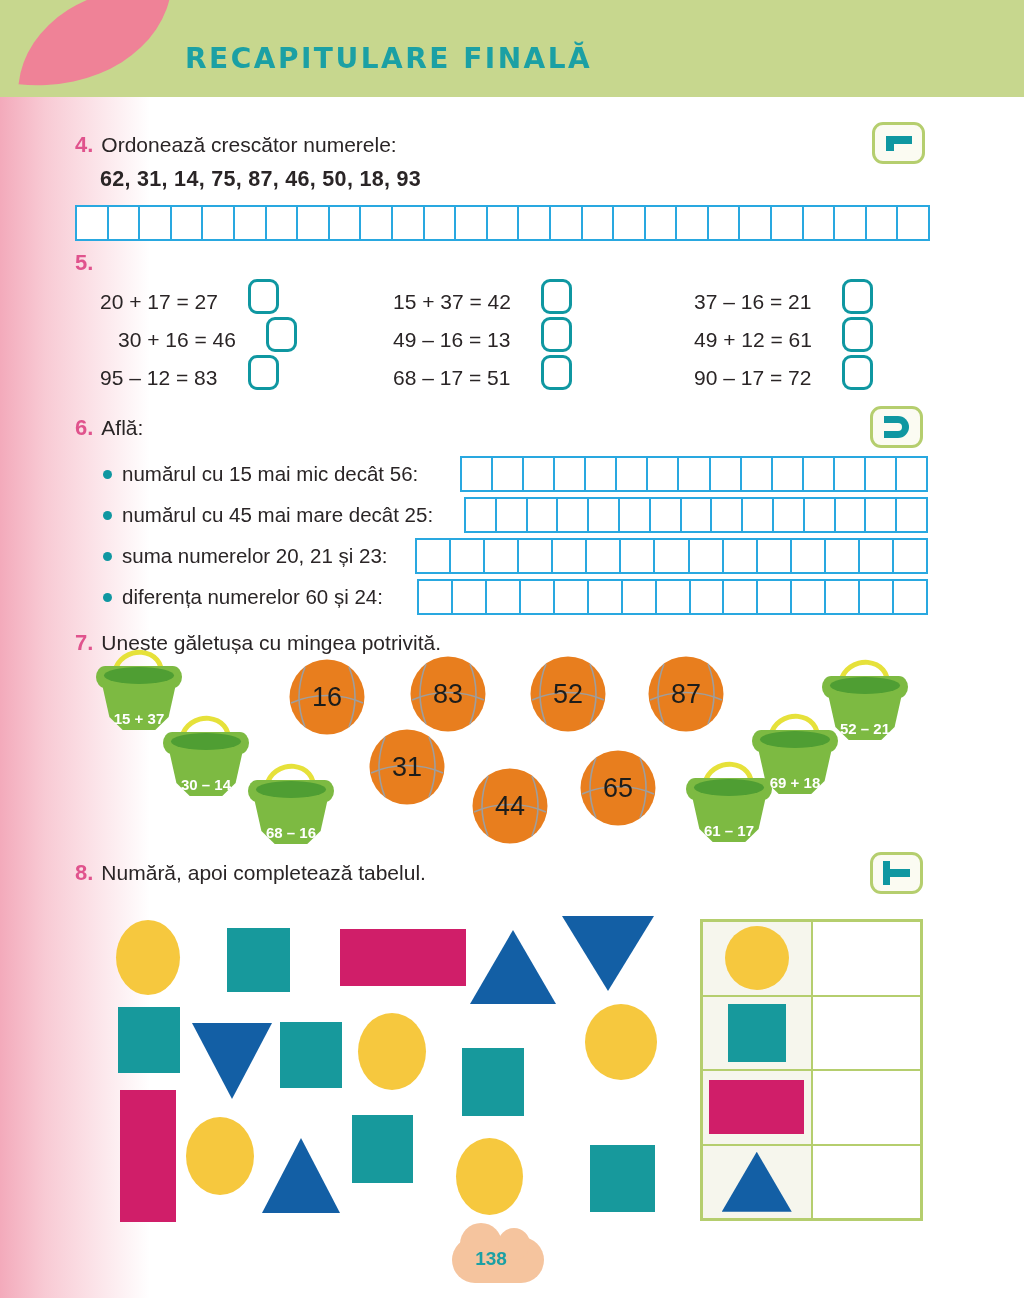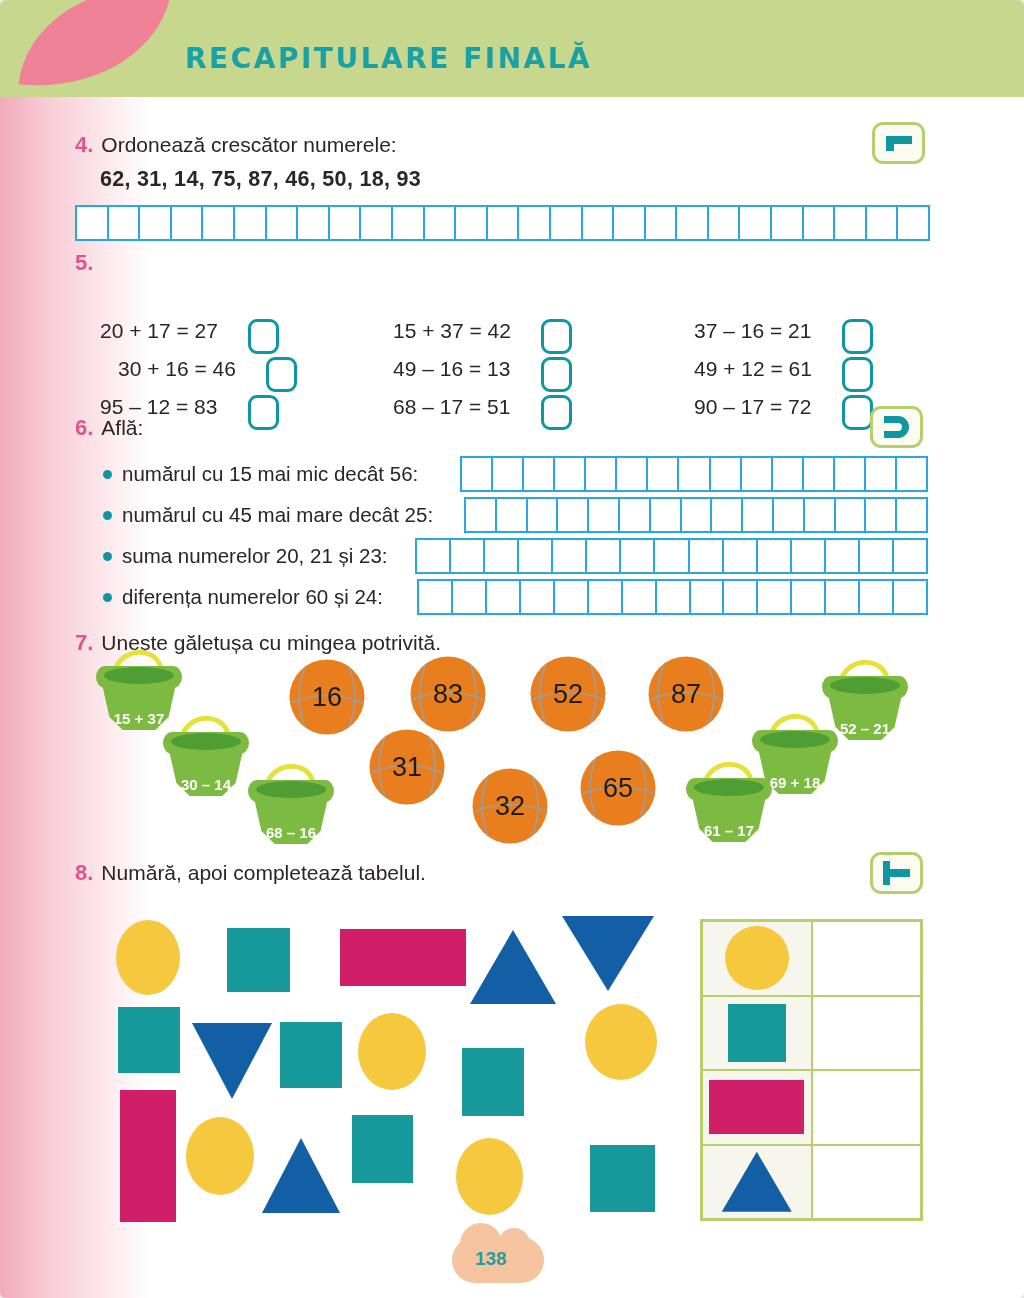--- a/index.html
+++ b/index.html
@@ -1,37 +1,37 @@
 <!DOCTYPE html>
 <html style="--c-header_green: #C7D78E; --c-petal_pink: #EF8297; --c-title_teal: #1BA0A4; --c-pink: #E0538D; --c-cell_border: #29A8E0; --c-check_teal: #0F97A1; --c-table_green: #B5CE6E; --c-yellow: #F6C83E; --c-teal: #17999C; --c-magenta: #D01E69; --c-blue: #135FA5; --c-bucket_green: #7DBA42; --c-bucket_dark: #4F9E33; --c-handle_yellow: #E6E13A; --c-ball_orange: #E87E1E; --c-ball_seam: #9E9E9E; --c-cloud_peach: #F5C49E; --c-left_pink: #F8CAD4; --c-left_pink_deep: #F3AABB;"><head>
 <meta charset="utf-8">
 <style>
   html,body{margin:0;padding:0;background:#e8e8e8;}
   .page{position:relative;width:1024px;height:1298px;margin:0 auto;background:#fff;overflow:hidden;
-        font-family:"Liberation Sans",sans-serif;color:#2a2526;border-radius:6px;}
+        font-family:"Liberation Sans",sans-serif;color:#2a2526;}
   
   .header-band{position:absolute;left:0;top:0;width:100%;height:97px;background:var(--c-header_green);}
   .petal{position:absolute;left:24px;top:-20px;width:142px;height:112px;background:var(--c-petal_pink);
          border-radius:100% 0 100% 0;transform:rotate(6deg);}
   .header-title{position:absolute;left:185px;top:42px;font-family:"DejaVu Sans",sans-serif;
         font-size:28px;font-weight:bold;letter-spacing:2.5px;color:var(--c-title_teal);}
   .left-grad{position:absolute;left:0;top:97px;width:150px;height:1201px;
         background:linear-gradient(90deg,var(--c-left_pink_deep) 0%,var(--c-left_pink) 30%,rgba(255,255,255,0) 100%);}
   
   .ex-line{position:absolute;left:75px;display:flex;gap:8px;align-items:baseline;font-size:21px;}
   .ex-num{color:var(--c-pink);font-weight:bold;font-size:22px;}
   .numbers-line{position:absolute;left:100px;top:167px;font-size:21.5px;font-weight:bold;letter-spacing:.3px;}
   .b{font-weight:bold;}
   
   .cells-row{position:absolute;height:36px;display:flex;}
   .cell{height:100%;border:2px solid var(--c-cell_border);margin-left:-2px;background:#fff;box-sizing:border-box;}
   .cell:first-child{margin-left:0;}
   .cell.fx{flex:1;}
   
-  .eq-row{position:absolute;display:flex;align-items:flex-start;font-size:21px;height:34px;margin-top:39px;}
+  .eq-row{position:absolute;display:flex;align-items:flex-end;font-size:21px;height:34px;}
   .eq-text{display:inline-block;width:140px;}
   .checkbox{display:inline-block;width:25px;height:29px;border:3px solid var(--c-check_teal);
             border-radius:9px;background:#fff;margin-left:8px;}
   
   .ex6-label{position:absolute;left:103px;height:36px;display:flex;align-items:center;font-size:20.5px;}
   .bullet{width:9px;height:9px;border-radius:50%;background:var(--c-check_teal);margin-right:10px;flex:none;}
   
   .icon-box{position:absolute;width:53px;height:42px;border:3px solid var(--c-table_green);border-radius:11px;
             background:#fbfbf2;display:flex;align-items:center;justify-content:center;box-sizing:border-box;}
   .glyph4{width:26px;height:15px;border-top:8px solid var(--c-check_teal);border-left:8px solid var(--c-check_teal);box-sizing:border-box;}
@@ -368,21 +368,21 @@
       </div>
       <div class="ball" style="left: 472px; top: 768px;">
         <svg width="76" height="76" viewBox="0 0 76 76">
           <circle cx="38" cy="38" r="37.5" fill="#E87E1E"></circle>
           <g stroke="#9E9E9E" stroke-width="1.6" fill="none">
             <path d="M16 8 C 8 28, 8 48, 16 68"></path>
             <path d="M60 8 C 68 28, 68 48, 60 68"></path>
             <path d="M2 44 C 24 34, 52 34, 74 44"></path>
           </g>
         </svg>
-        <span class="ball-num">32</span>
+        <span class="ball-num">44</span>
       </div>
       <div class="ball" style="left: 580px; top: 750px;">
         <svg width="76" height="76" viewBox="0 0 76 76">
           <circle cx="38" cy="38" r="37.5" fill="#E87E1E"></circle>
           <g stroke="#9E9E9E" stroke-width="1.6" fill="none">
             <path d="M16 8 C 8 28, 8 48, 16 68"></path>
             <path d="M60 8 C 68 28, 68 48, 60 68"></path>
             <path d="M2 44 C 24 34, 52 34, 74 44"></path>
           </g>
         </svg>

